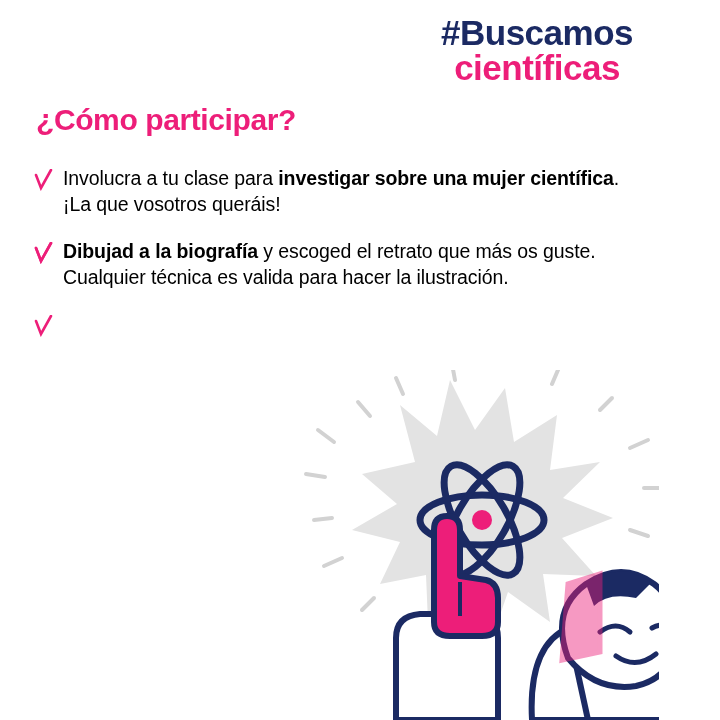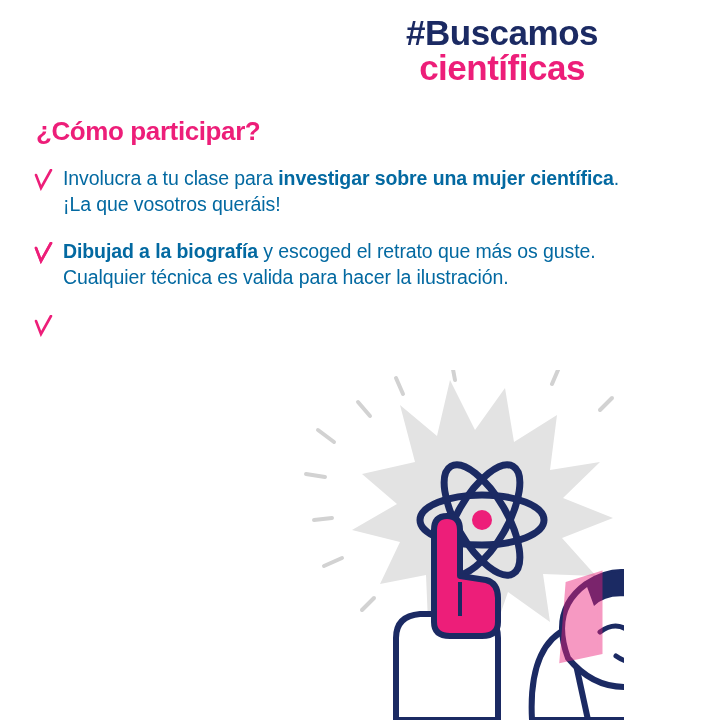--- a/index.html
+++ b/index.html
@@ -12,20 +12,21 @@
     background: #ffffff;
     font-family: "Liberation Sans", sans-serif;
     overflow: hidden;
   }
   #poster {
     position: relative;
     width: 624px;
     height: 720px;
     background: #ffffff;
     overflow: hidden;
+    padding-left: 35px;
   }
 
   
   .logo {
     position: absolute;
     top: 16px;
     right: 26px;
     text-align: right;
     line-height: 0.96;
     z-index: 6;
@@ -44,22 +45,22 @@
     letter-spacing: -0.5px;
     display: block;
     margin-top: 1px;
     text-align: center;
   }
 
   
   .title {
     position: absolute;
     left: 36px;
-    top: 116px;
-    font-size: 26px;
+    top: 103px;
+    font-size: 30px;
     font-weight: bold;
     color: #ed1e79;
     letter-spacing: -0.4px;
     z-index: 5;
   }
 
   
   .steps {
     position: absolute;
     left: 34px;
@@ -77,21 +78,21 @@
     position: absolute;
     left: 0;
     top: 3px;
     width: 20px;
     height: 22px;
     color: #ed1e79;
   }
   .step-text {
     font-size: 19.5px;
     line-height: 1.33;
-    color: #0369a1;
+    color: #000000;
     letter-spacing: -0.1px;
   }
   .step-text b { font-weight: bold; }
 
   
   .step.narrow { width: 250px; }
   .step.narrow .step-text { line-height: 1.36; }
 
   
   .art {

